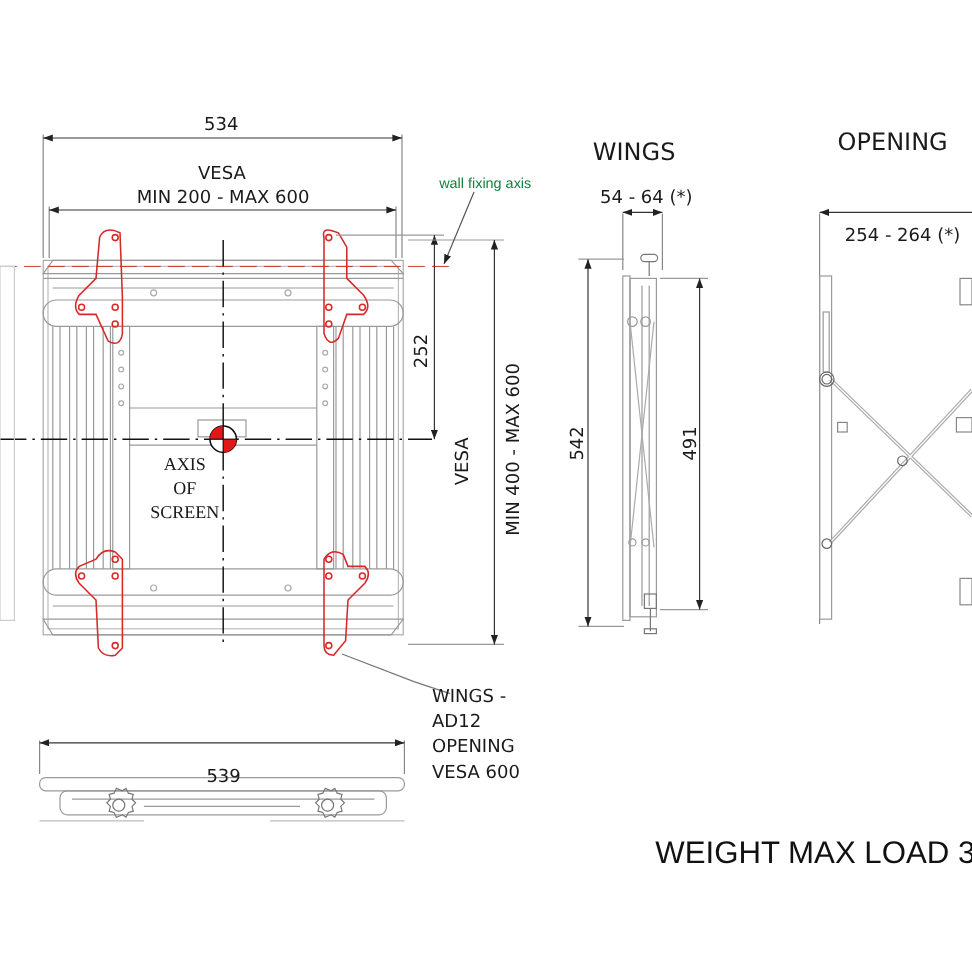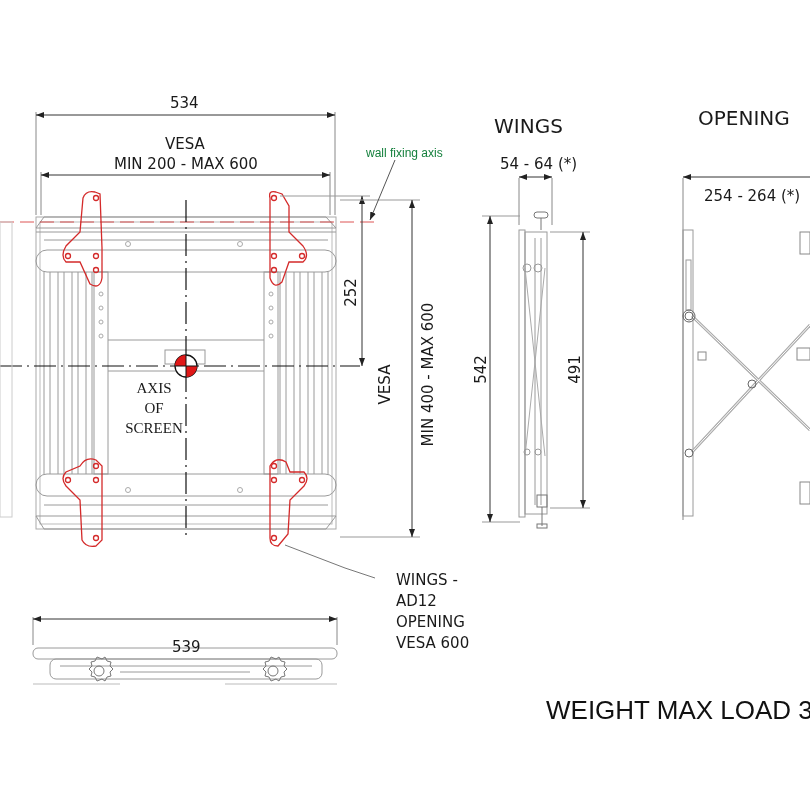--- a/index.html
+++ b/index.html
@@ -223,21 +223,21 @@
 <div class="lbl dim rot" style="left:337px;top:285px;">252</div>
 <div class="lbl dim rot" style="left:366px;top:377px;">VESA</div>
 <div class="lbl dim rot" style="left:333px;top:367px;width:150px;text-align:center;transform:rotate(-90deg) translate(0,20px);">MIN 400 - MAX 600</div>
 
 <div class="lbl dim" style="left:124px;top:378px;text-align:center;line-height:20px;width:60px;font-family:Liberation Serif, serif;">
   <div>AXIS</div>
   <div>OF</div>
   <div>SCREEN</div>
 </div>
 
-<div class="lbl note" style="left:396px;top:570px;">
+<div class="lbl note" style="left:360px;top:570px;">
   <div>WINGS -</div>
   <div>AD12</div>
   <div>OPENING</div>
   <div>VESA 600</div>
 </div>
 
 <div class="lbl dim" style="left:172px;top:600px;margin-top:40px;">539</div>
 
 <div class="lbl title" style="left:494px;top:116px;">WINGS</div>
 <div class="lbl dim" style="left:500px;top:157px;">54 - 64 (*)</div>

